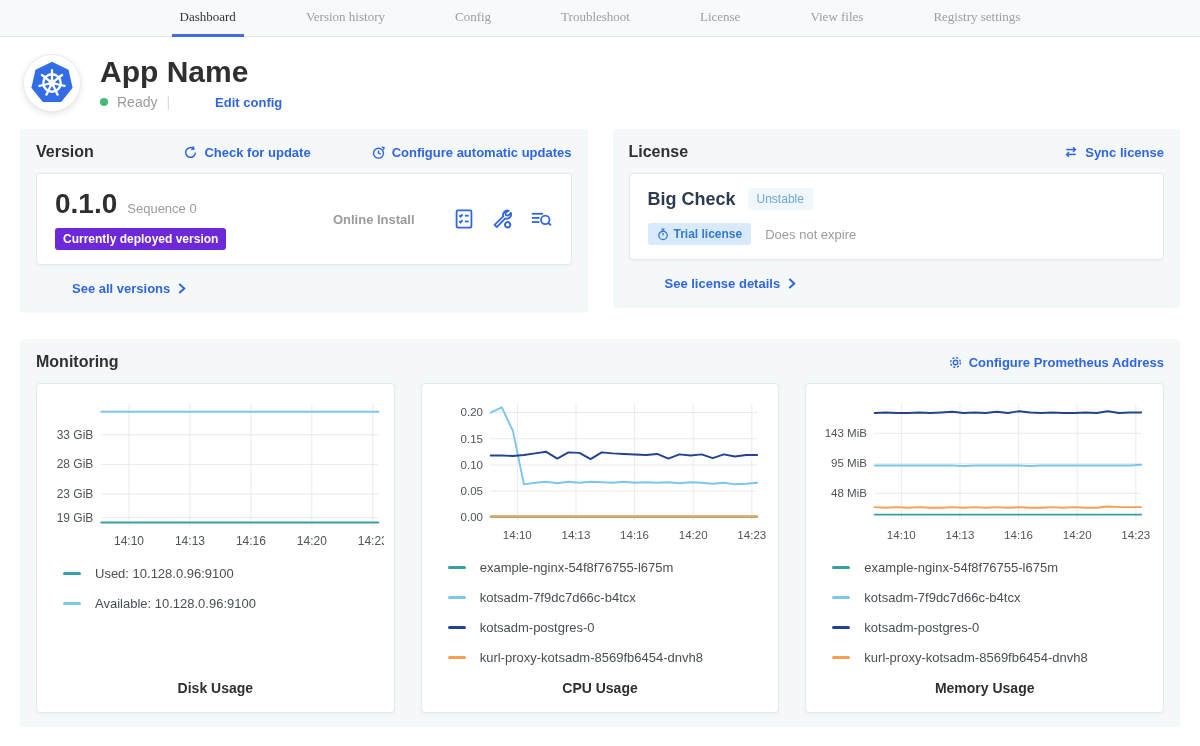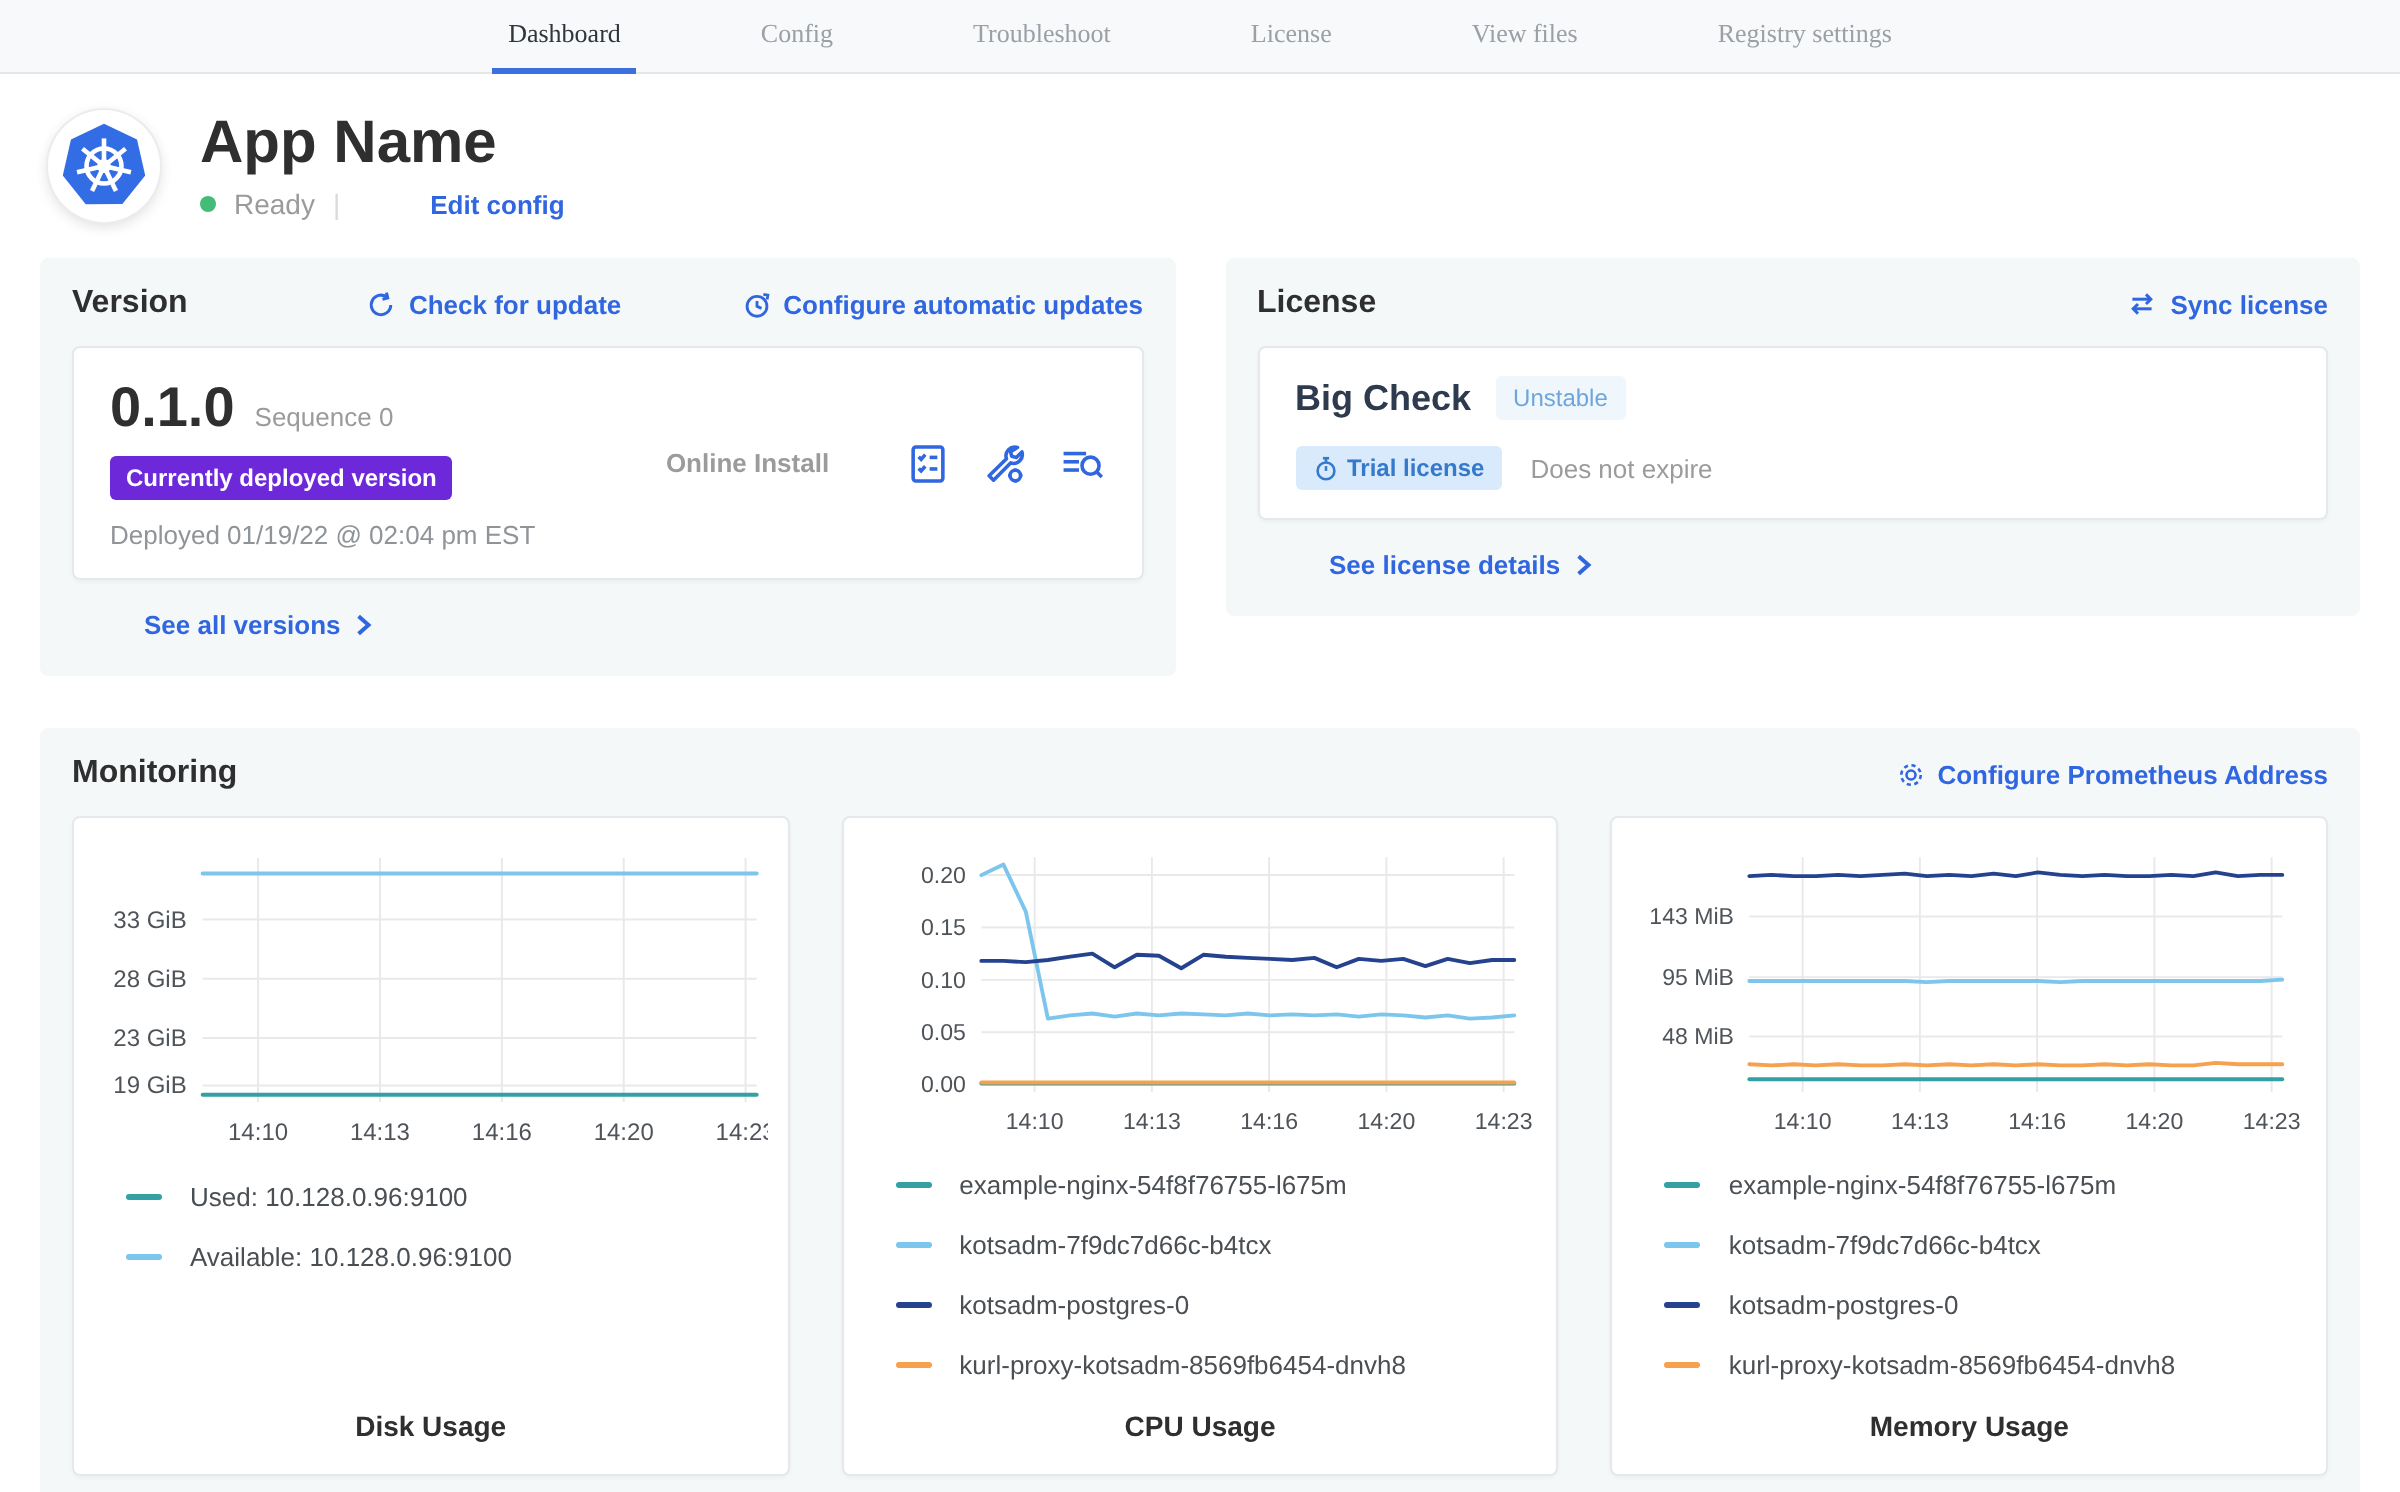--- a/index.html
+++ b/index.html
@@ -71,20 +71,21 @@
   .legend-item { display:flex; align-items:center; gap:14px; font-size:13px;
     color:#4a4f54; margin-bottom:15px; }
   .legend-dash { width:18px; height:3px; border-radius:2px; flex:0 0 18px; }
   .chart-title { margin-top:auto; text-align:center; font-weight:bold; font-size:14px; color:#2f2f2f; }
 </style>
 </head>
 <body>
 
 <nav class="topnav">
     <div class="tab active">Dashboard</div>
+    <div class="tab">Version history</div>
     <div class="tab">Config</div>
     <div class="tab">Troubleshoot</div>
     <div class="tab">License</div>
     <div class="tab">View files</div>
     <div class="tab">Registry settings</div>
   </nav>
 
 <div class="app-header">
   <div class="logo-wrap">
     <svg width="46" height="46" viewBox="0 0 100 100">
@@ -137,21 +138,20 @@
       </div>
     </div>
 
     <div class="inner-card v-flex">
       <div class="v-left">
         <div class="v-num-row">
           <span class="v-num">0.1.0</span>
           <span class="v-seq">Sequence 0</span>
         </div>
         <span class="v-badge">Currently deployed version</span>
-        <div class="v-deployed">Deployed 01/19/22 @ 02:04 pm EST</div>
       </div>
       <div class="v-mid">Online Install</div>
       <div class="v-icons">
         <span>
           <svg width="22" height="22" viewBox="0 0 16 16" fill="none" stroke="currentColor" stroke-width="1.3">
             <rect x="2.6" y="1.8" width="10.8" height="12.4" rx="1"></rect>
             <polyline points="4.6,5.4 5.5,6.3 7,4.6"></polyline>
             <line x1="8.6" y1="5.6" x2="11.4" y2="5.6"></line>
             <polyline points="4.6,9.6 5.5,10.5 7,8.8"></polyline>
             <line x1="8.6" y1="9.8" x2="11.4" y2="9.8"></line>

